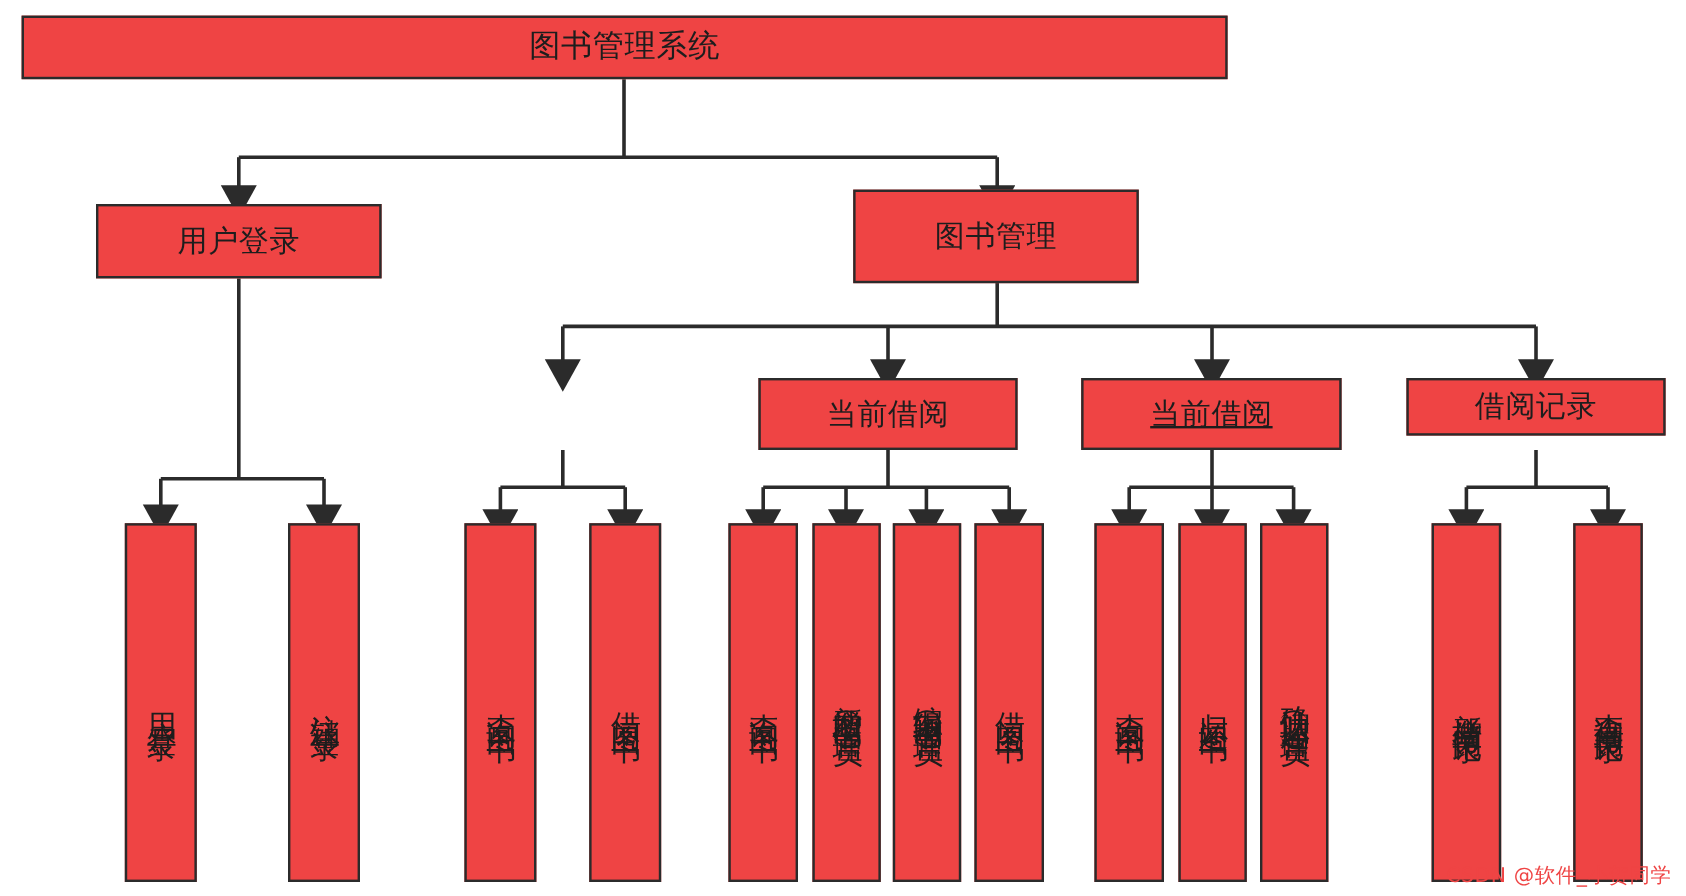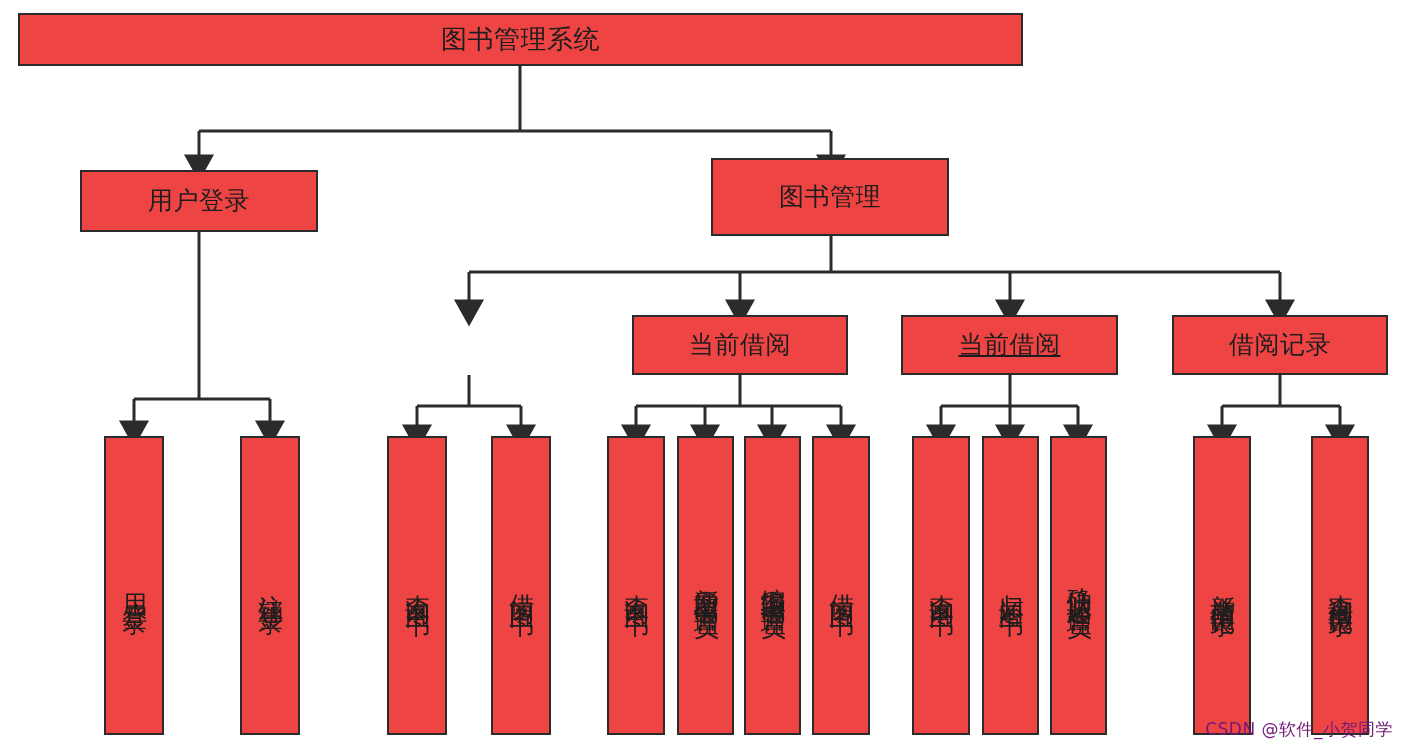--- a/index.html
+++ b/index.html
@@ -52,21 +52,21 @@
     white-space:normal;
     max-height:100%;
   }
   .v-node.tall .node-label{letter-spacing:4px;}
 
   .watermark{
     position:absolute;
     right:12px;
     bottom:6px;
     font-size:17px;
-    color:#701a75;
+    color:#ef4444;
     letter-spacing:0.5px;
     white-space:nowrap;
     user-select:none;
   }
 </style>
 </head>
 <body>
 
 <div id="diagram">
 
@@ -130,21 +130,21 @@
   <div class="node h-node" style="left:711px;top:158px;width:238px;height:78px;">
     <span class="node-label">图书管理</span>
   </div>
 
   <div class="node h-node" style="left:632px;top:315px;width:216px;height:60px;">
     <span class="node-label">当前借阅</span>
   </div>
   <div class="node h-node" style="left:901px;top:315px;width:217px;height:60px;text-decoration:underline;">
     <span class="node-label">当前借阅</span>
   </div>
-  <div class="node h-node" style="left:1172px;top:315px;width:216px;height:60px;">
+  <div class="node h-node" style="left:1172px;top:315px;width:216px;height:48px;">
     <span class="node-label">借阅记录</span>
   </div>
 
   <div class="node v-node" style="left:104px;top:436px;width:60px;height:299px;">
     <span class="node-label">用户登录</span>
   </div>
   <div class="node v-node" style="left:240px;top:436px;width:60px;height:299px;">
     <span class="node-label">注销登录</span>
   </div>
 

